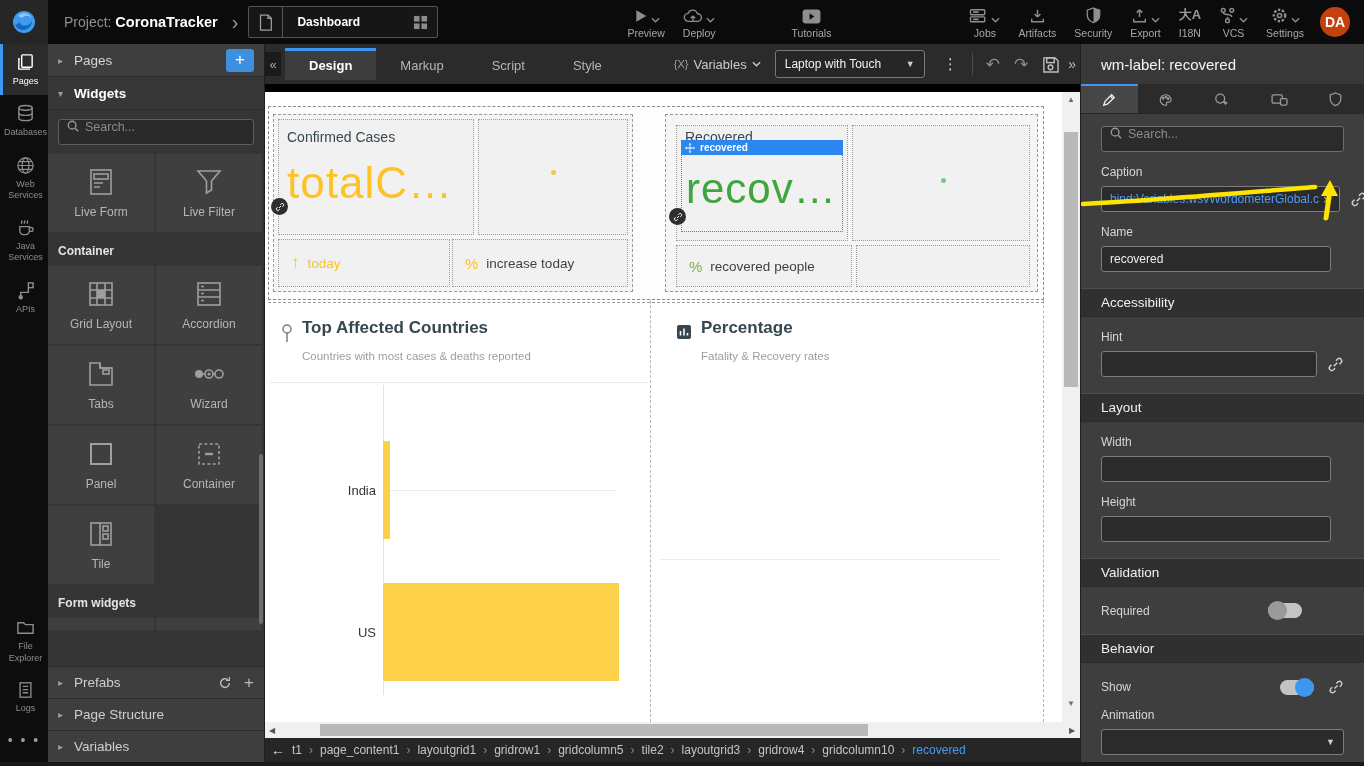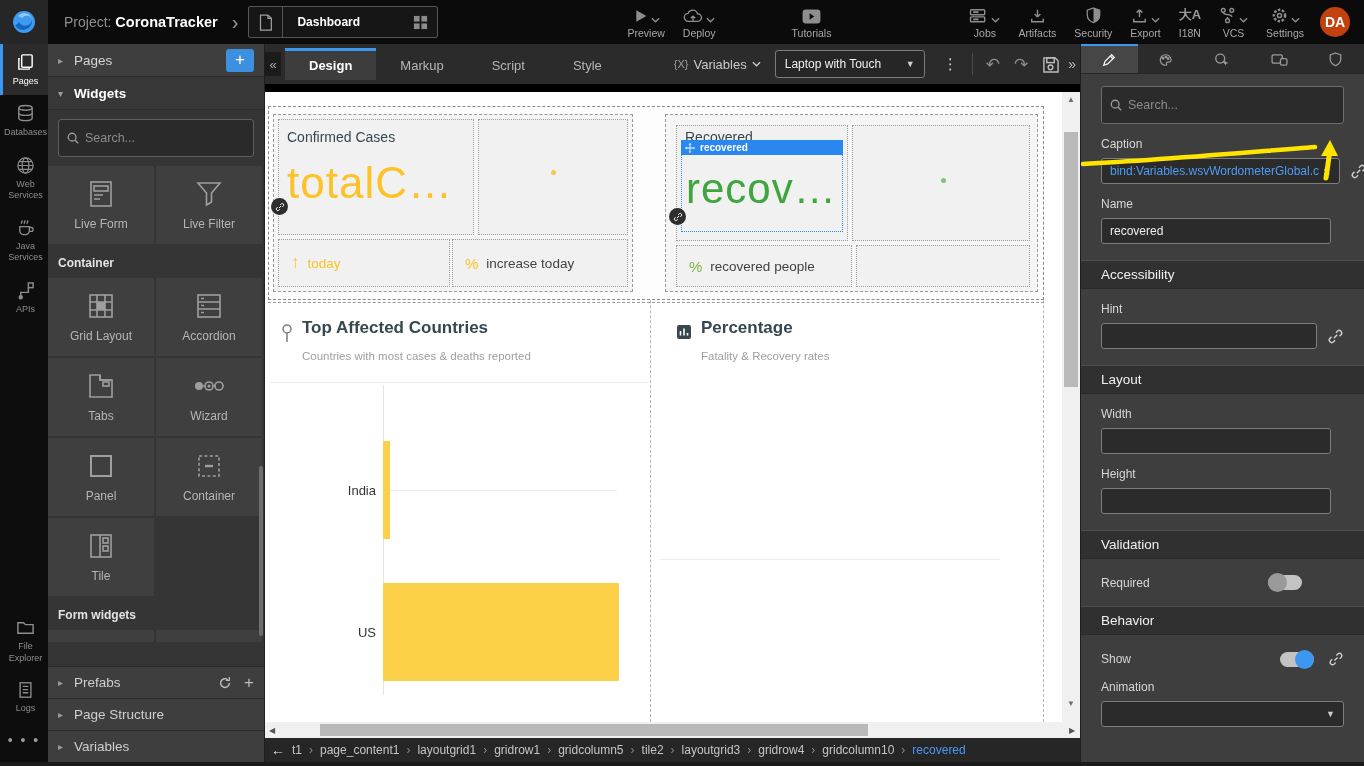--- a/index.html
+++ b/index.html
@@ -31,21 +31,21 @@
   .rail-item svg{margin-bottom:4px;}
   .rail-item.active{background:#2b2b2b;border-left-color:#3d96f0;color:#fff;}
   .rail-sp{flex:1;}
   .rail-dots{color:#9b9b9b;text-align:center;font-size:14px;letter-spacing:2px;padding:10px 0 14px;}
   
   .lpanel{width:217px;background:#353535;flex:0 0 217px;display:flex;flex-direction:column;border-right:1px solid #1f1f1f;position:relative;}
   .sec-row{height:33px;background:#3e3e3e;border-bottom:1px solid #2b2b2b;display:flex;align-items:center;padding:0 10px;color:#d6d6d6;font-size:13.5px;cursor:pointer;flex:0 0 33px;}
   .sec-row .tri{color:#9a9a9a;font-size:10px;width:16px;}
   .plus-btn{margin-left:auto;width:28px;height:23px;background:#3d8fe0;color:#fff;border-radius:3px;display:flex;align-items:center;justify-content:center;font-size:17px;cursor:pointer;}
   .wsearch{padding:9px 10px;flex:0 0 44px;}
-  .sinput{display:flex;align-items:center;height:38px;background:#2a2a2a;border:1px solid #5f5f5f;border-radius:3px;padding:0 8px;color:#9a9a9a;}
+  .sinput{display:flex;align-items:flex-start;height:26px;background:#2a2a2a;border:1px solid #5f5f5f;border-radius:3px;padding:0 8px;color:#9a9a9a;}
   .sinput input{flex:1;background:transparent;border:0;outline:0;color:#cfcfcf;font-size:12.5px;margin-left:6px;width:60px;}
   .sinput input::placeholder{color:#8b8b8b;}
   .wgrid{flex:1;overflow:hidden;position:relative;}
   .wrow{display:flex;gap:2px;margin-bottom:2px;padding:0 0;}
   .wcard{width:106px;height:78px;background:#3f3f3f;display:flex;flex-direction:column;align-items:center;justify-content:center;color:#b5b5b5;font-size:12px;cursor:grab;}
   .wcard svg{margin-bottom:8px;}
   .wcard.empty{background:transparent;cursor:default;}
   .ghead{font-size:12px;font-weight:700;color:#e3e3e3;padding:10px 10px 8px;}
   .lp-scroll{position:absolute;right:1px;width:4px;background:#6d6d6d;border-radius:2px;}
   .foot-row{height:32px;background:#3e3e3e;border-top:1px solid #2b2b2b;display:flex;align-items:center;padding:0 10px;color:#cfcfcf;font-size:13.5px;flex:0 0 32px;cursor:pointer;}
@@ -612,20 +612,21 @@
       <span class="bc-sep">›</span>
       <span class="bc-item">gridrow4</span>
       <span class="bc-sep">›</span>
       <span class="bc-item">gridcolumn10</span>
       <span class="bc-sep">›</span>
       <span class="bc-item active">recovered</span>
     </div>
   </main>
 
   <aside class="inspector">
+    <div class="insp-head">wm-label: recovered</div>
     <div class="insp-tabs">
       <div class="itab active">
         <svg width="14" height="14" viewBox="0 0 16 16" fill="none" stroke="currentColor" stroke-width="1.5">
             <path d="M2 14l1.5-4.5L11 2l3 3-7.5 7.5z"></path>
             <path d="M9.5 3.5l3 3"></path>
           </svg>
       </div>
       <div class="itab">
         <svg width="15" height="14" viewBox="0 0 16 16" fill="none" stroke="currentColor" stroke-width="1.4">
             <path d="M8 2a6 6 0 1 0 0 12c1.2 0 1.6-.8 1.2-1.7-.4-1 .2-2 1.3-2H12a2.5 2.5 0 0 0 2-4C13 3.4 10.8 2 8 2z"></path>

